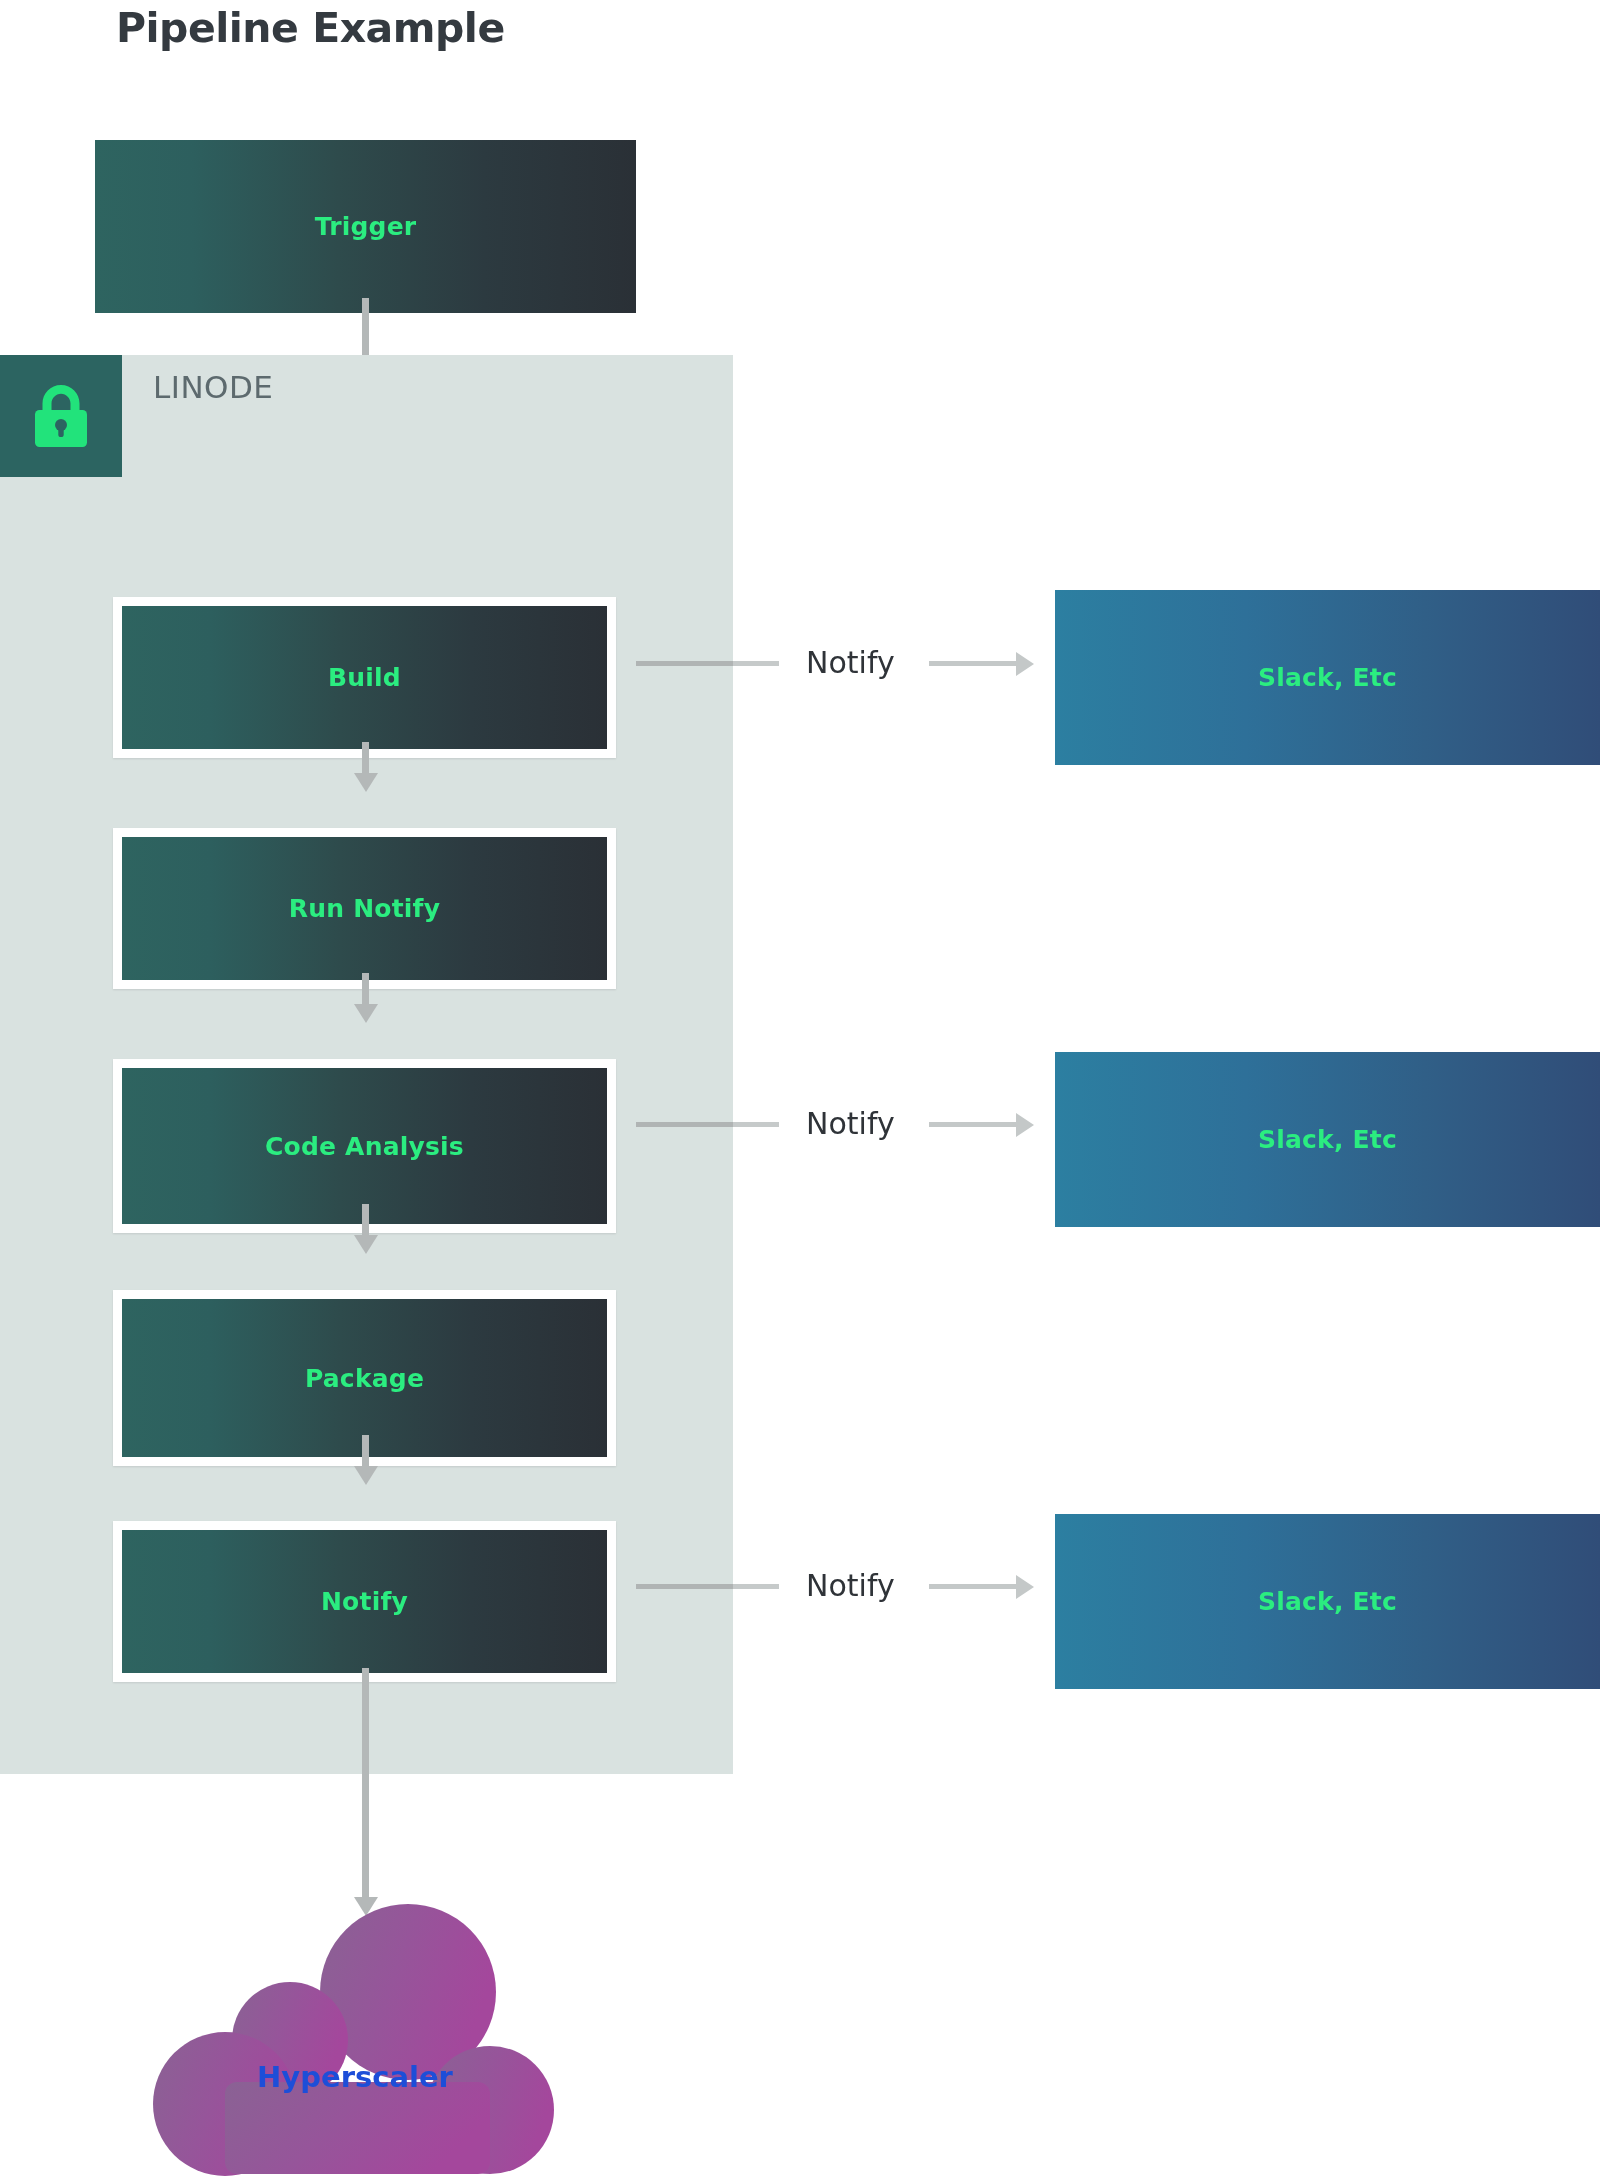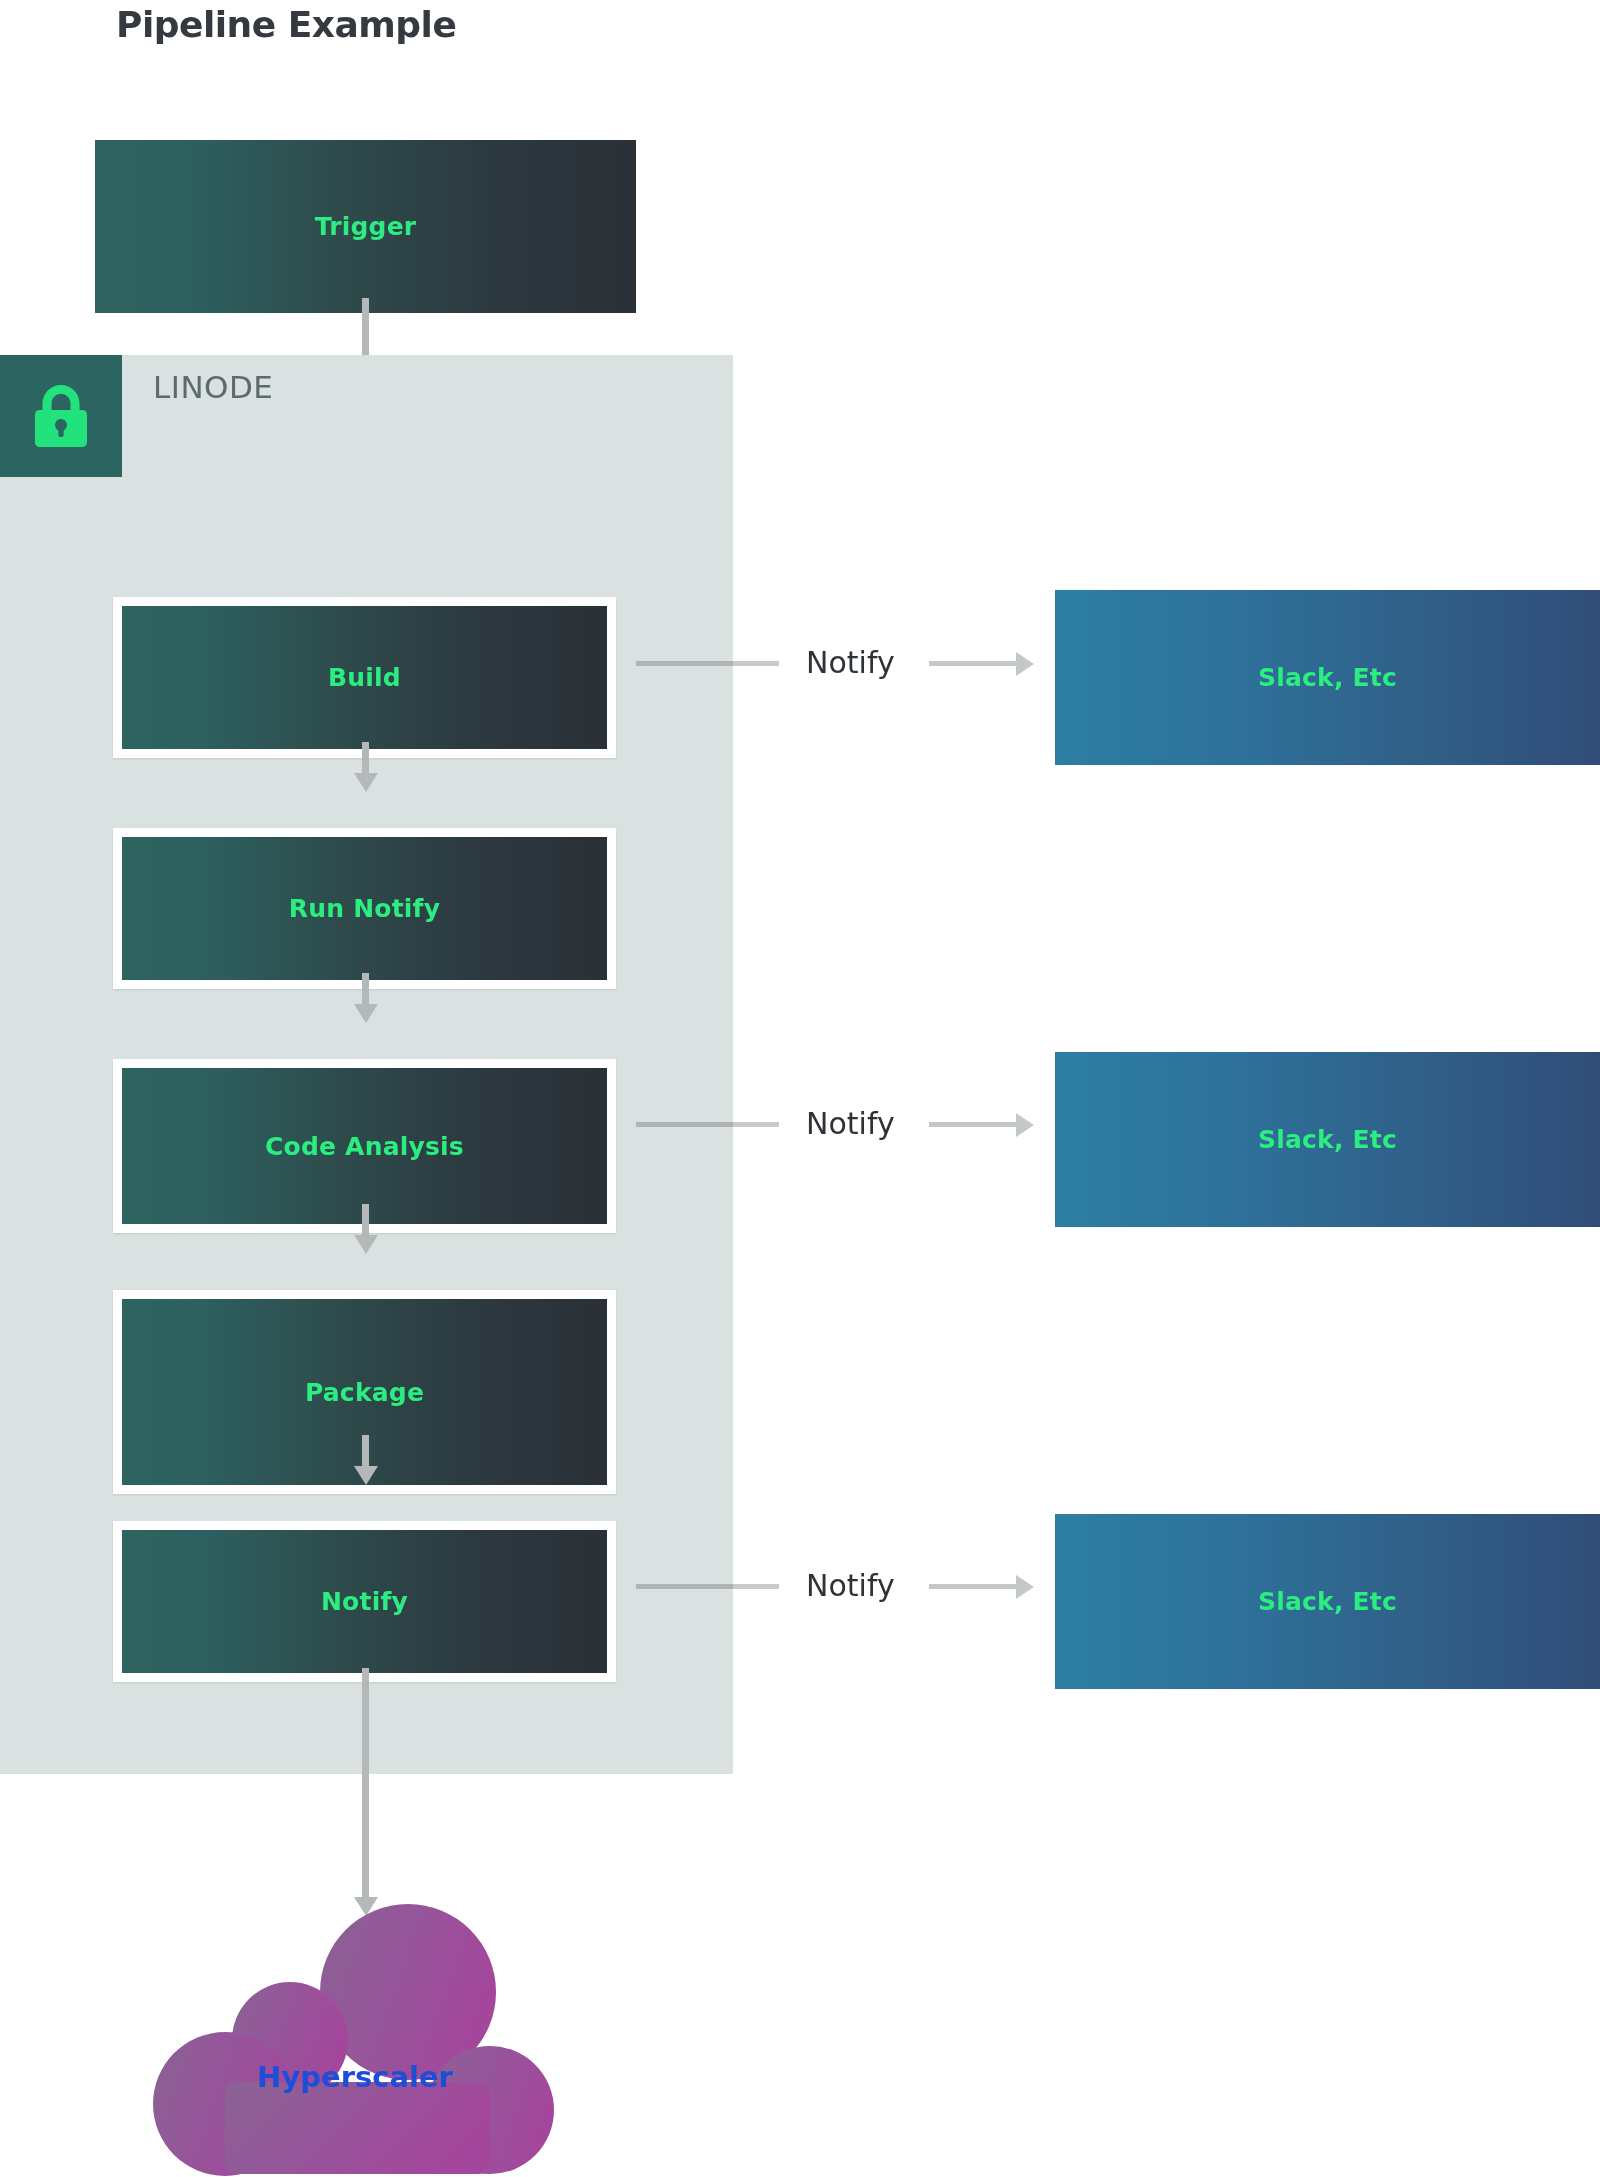--- a/index.html
+++ b/index.html
@@ -16,21 +16,21 @@
     height: 2177px;
     background: #ffffff;
     overflow: hidden;
   }
 
   
   .title {
     position: absolute;
     left: 116px;
     top: 4px;
-    font-size: 36px;
+    font-size: 41px;
     font-weight: bold;
     color: #343a40;
     letter-spacing: -0.5px;
     white-space: nowrap;
   }
 
   
   .linode-zone {
     position: absolute;
     left: 0px;
@@ -193,21 +193,21 @@
   <div class="node node-dark node-dark-bordered" style="left:113px; top:808px; width:503px; height:161px;">
     <span class="node-label">Run Notify</span>
   </div>
   <div class="arrow-v" style="left:362px; top:973px; height:32px;"></div>
 
   <div class="node node-dark node-dark-bordered" style="left:113px; top:1039px; width:503px; height:174px;">
     <span class="node-label">Code Analysis</span>
   </div>
   <div class="arrow-v" style="left:362px; top:1204px; height:32px;"></div>
 
-  <div class="node node-dark node-dark-bordered" style="left:113px; top:1270px; width:503px; height:204px;">
+  <div class="node node-dark node-dark-bordered" style="left:113px; top:1270px; width:503px; height:176px;">
     <span class="node-label">Package</span>
   </div>
   <div class="arrow-v" style="left:362px; top:1435px; height:32px;"></div>
 
   <div class="node node-dark node-dark-bordered" style="left:113px; top:1501px; width:503px; height:161px;">
     <span class="node-label">Notify</span>
   </div>
 
   <div class="arrow-v" style="left:362px; top:1668px; height:230px;"></div>
 

